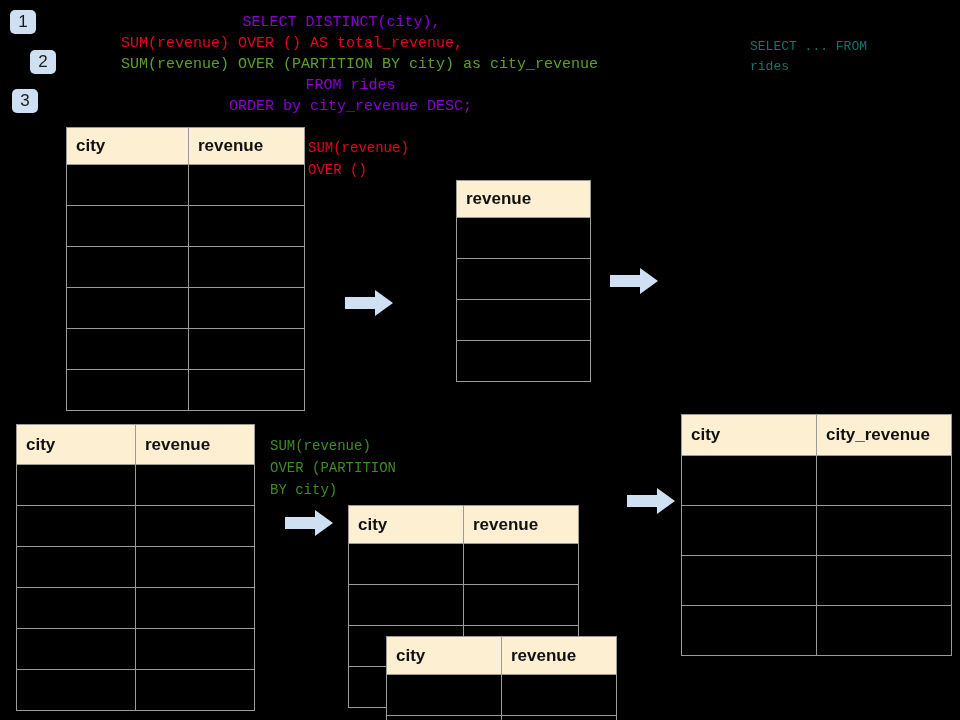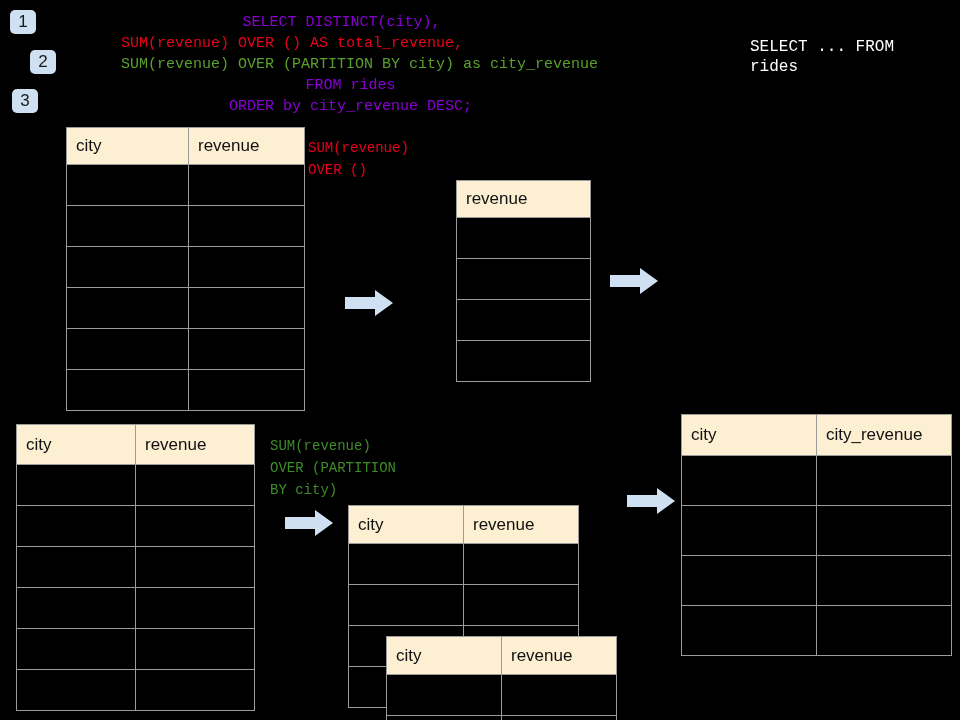--- a/index.html
+++ b/index.html
@@ -47,28 +47,29 @@
   
   .annot {
     position: absolute;
     font-family: "Liberation Mono", "DejaVu Sans Mono", monospace;
     font-size: 14px;
     line-height: 22px;
     white-space: pre;
   }
   .annot-red   { color: #e8001c; }
   .annot-green { color: #3f8c28; }
-  .annot-purple{ color: #ffffff; font-size: 16px; line-height: 20px; }
+  .annot-purple{ color: #0f766e; font-size: 13px; line-height: 20px; }
 
   
   .tbl {
     position: absolute;
     border-collapse: collapse;
     table-layout: fixed;
     background: #f9a8d4;
+    font-weight: bold;
   }
   .tbl td {
     border: 1px solid #9b9b9b;
     background: #000000;
     padding: 0;
   }
   .tbl td.hdr {
     background: #fcefd2;
     color: #111111;
     font-family: "Liberation Sans", sans-serif;

